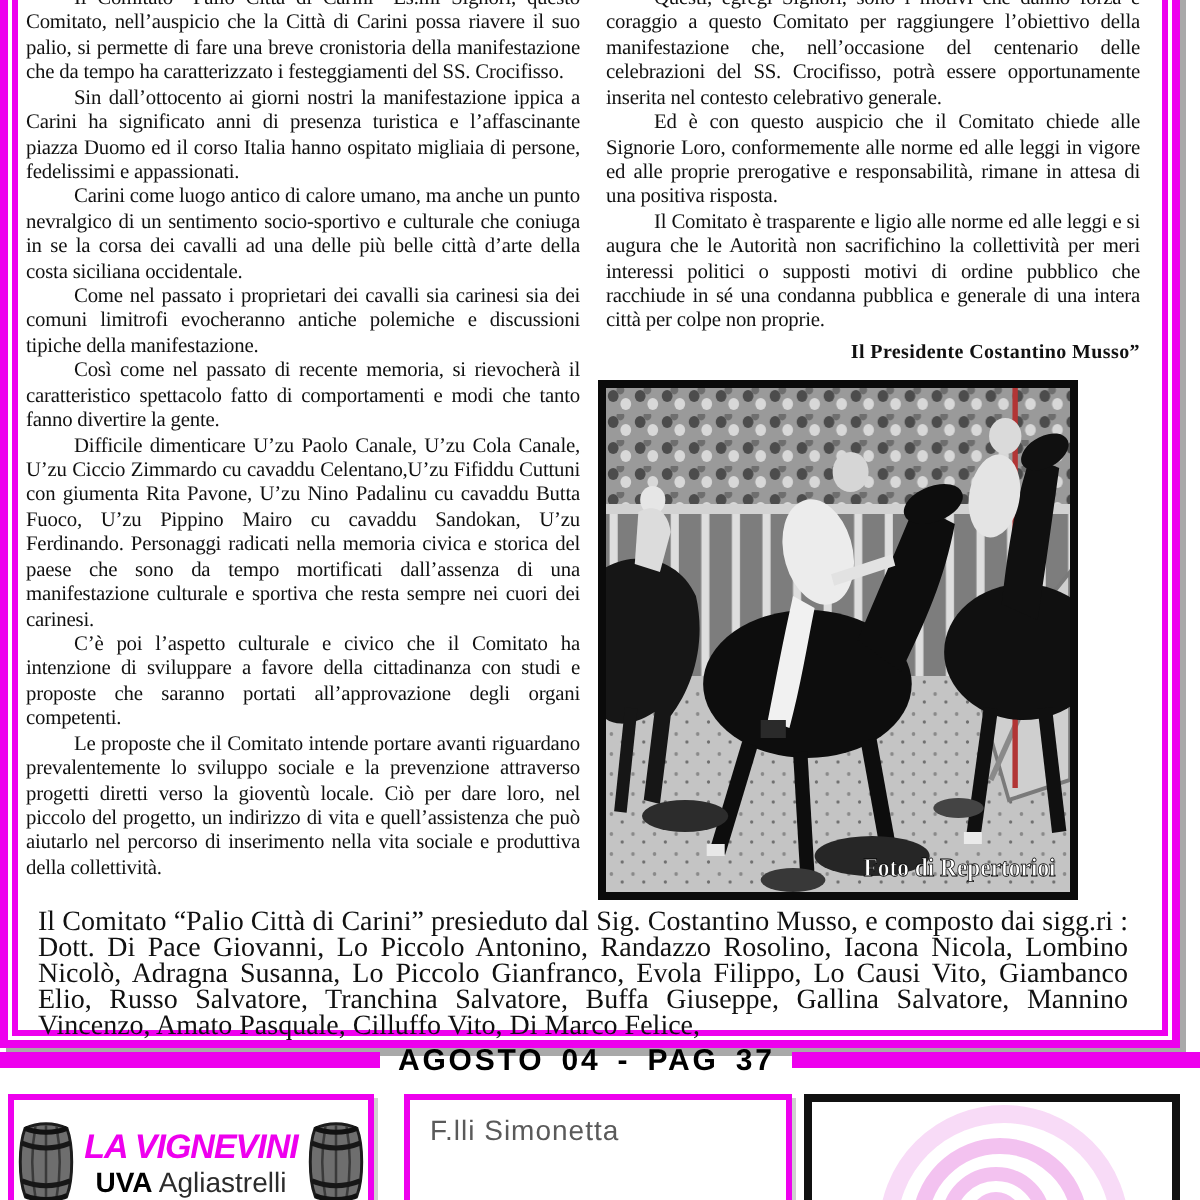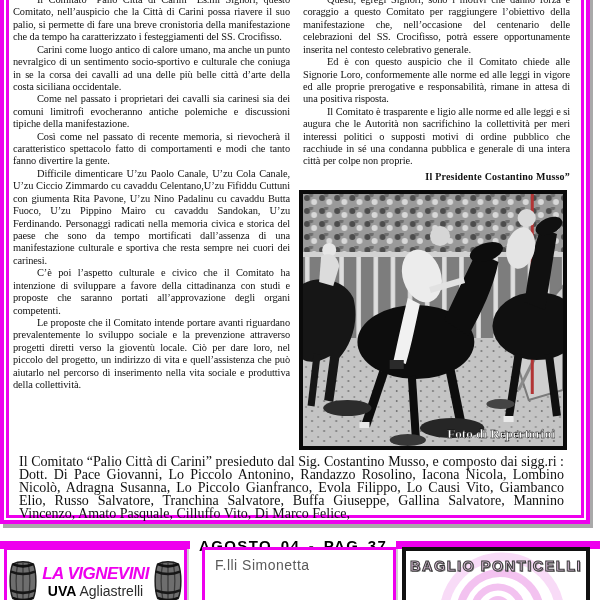--- a/index.html
+++ b/index.html
@@ -31,33 +31,33 @@
     text-align:justify;text-indent:24px;
     letter-spacing:-0.1px;
   }
   .signature{
     margin-top:3px;font-size:10px;font-weight:bold;text-align:right;
     letter-spacing:0.2px;
   }
   
   .photo{
     margin-top:8px;margin-left:-4px;
-    width:268px;height:260px;box-sizing:border-box;
+    width:240px;height:260px;box-sizing:border-box;
     background:#0a0a0a;padding:4px;
   }
   .photo svg{display:block;width:100%;height:100%;}
   
   .committee{
     margin:5px 6px 0 6px;
     font-size:14px;line-height:13.1px;
     text-align:justify;
   }
   
   .footer-row{
-    position:absolute;top:534px;left:0;width:600px;height:22px;
+    position:absolute;top:519px;left:0;width:600px;height:22px;
     display:flex;align-items:center;z-index:3;text-align:right;
   }
   .footer-bar{height:8px;background:#ee00ee;}
   .footer-bar.left{width:190px;}
   .footer-bar.right{flex:1;}
   .footer-label{
     font-family:"Liberation Sans",sans-serif;font-weight:bold;
     font-size:15px;letter-spacing:1.4px;word-spacing:3px;
     padding:0 9px;white-space:nowrap;color:#000;
   }
@@ -112,20 +112,21 @@
 
 <div class="frame">
   <div class="frame-inner"></div>
 </div>
 
 <div class="page-inner">
   <div class="columns">
 
     <div class="col col-left">
       <p>Il Comitato “Palio Città di Carini” Es.mi Signori, questo Comitato, nell’auspicio che la Città di Carini possa riavere il suo palio, si permette di fare una breve cronistoria della manifestazione che da tempo ha caratterizzato i festeggiamenti del SS. Crocifisso.</p>
+      <p>Sin dall’ottocento ai giorni nostri la manifestazione ippica a Carini ha significato anni di presenza turistica e l’affascinante piazza Duomo ed il corso Italia hanno ospitato migliaia di persone, fedelissimi e appassionati.</p>
       <p>Carini come luogo antico di calore umano, ma anche un punto nevralgico di un sentimento socio-sportivo e culturale che coniuga in se la corsa dei cavalli ad una delle più belle città d’arte della costa siciliana occidentale.</p>
       <p>Come nel passato i proprietari dei cavalli sia carinesi sia dei comuni limitrofi evocheranno antiche polemiche e discussioni tipiche della manifestazione.</p>
       <p>Così come nel passato di recente memoria, si rievocherà il caratteristico spettacolo fatto di comportamenti e modi che tanto fanno divertire la gente.</p>
       <p>Difficile dimenticare U’zu Paolo Canale, U’zu Cola Canale, U’zu Ciccio Zimmardo cu cavaddu Celentano,U’zu Fifiddu Cuttuni con giumenta Rita Pavone, U’zu Nino Padalinu cu cavaddu  Butta Fuoco, U’zu Pippino Mairo cu cavaddu Sandokan, U’zu Ferdinando. Personaggi  radicati nella memoria civica e storica del paese che sono da tempo mortificati dall’assenza di una manifestazione culturale e sportiva che resta sempre nei cuori dei carinesi.</p>
       <p>C’è poi l’aspetto culturale e civico che il Comitato ha intenzione di sviluppare a favore  della cittadinanza  con studi e proposte che saranno  portati all’approvazione degli organi competenti.</p>
       <p>Le proposte che il Comitato intende portare avanti riguardano prevalentemente lo sviluppo sociale e la prevenzione attraverso progetti diretti verso la gioventù locale. Ciò per dare loro, nel piccolo del progetto, un indirizzo di vita e quell’assistenza che può aiutarlo nel percorso di inserimento nella vita sociale e produttiva della collettività.</p>
     </div>
 
     <div class="col col-right">
       <p>Questi, egregi Signori, sono i motivi che danno forza e coraggio a questo Comitato per raggiungere l’obiettivo della manifestazione che, nell’occasione del centenario delle celebrazioni del SS. Crocifisso, potrà essere opportunamente inserita nel contesto celebrativo generale.</p>
@@ -254,15 +255,14 @@
 
   <div class="ad ad-baglio">
     <svg class="baglio-spiral" viewBox="0 0 180 60" preserveAspectRatio="none">
       <g fill="none" stroke="#f2b8ee" opacity="0.85">
         <circle cx="92" cy="58" r="10" stroke-width="6"></circle>
         <circle cx="92" cy="60" r="24" stroke-width="7"></circle>
         <circle cx="94" cy="62" r="40" stroke-width="8"></circle>
         <circle cx="96" cy="64" r="58" stroke-width="9" opacity="0.6"></circle>
       </g>
     </svg>
-    <div class="baglio-title">BAGLIO PONTICELLI</div>
   </div>
 </div>
 
 </body></html>

